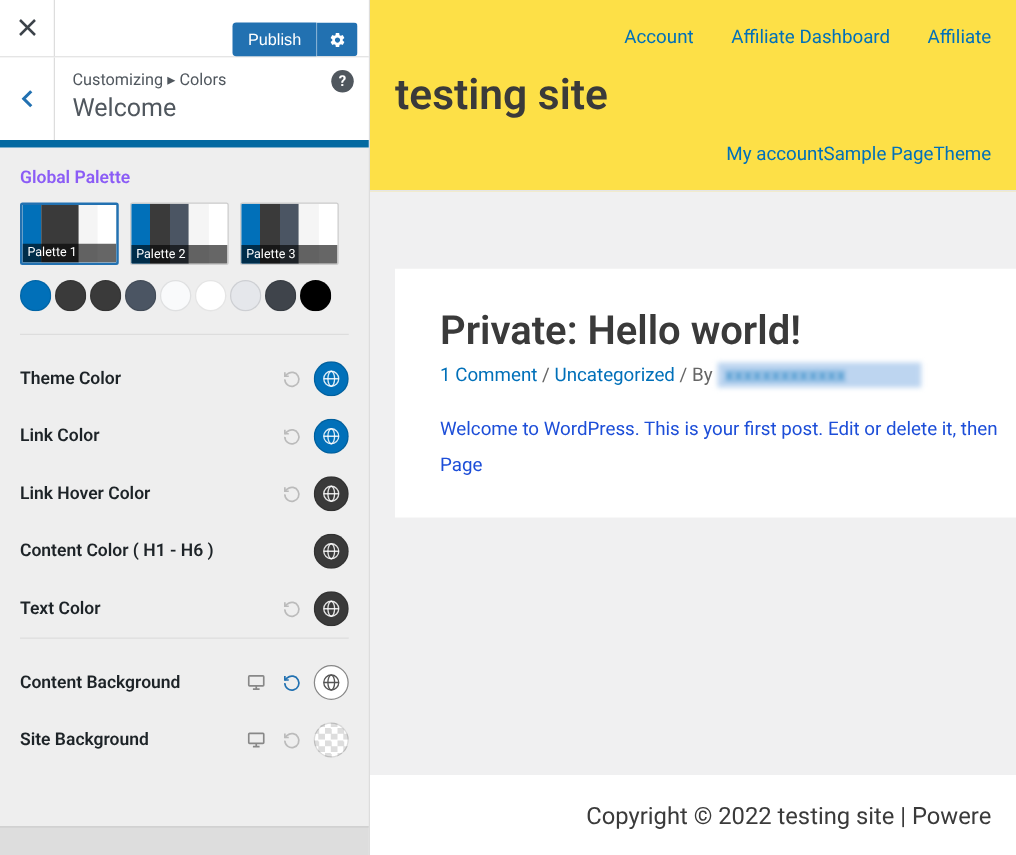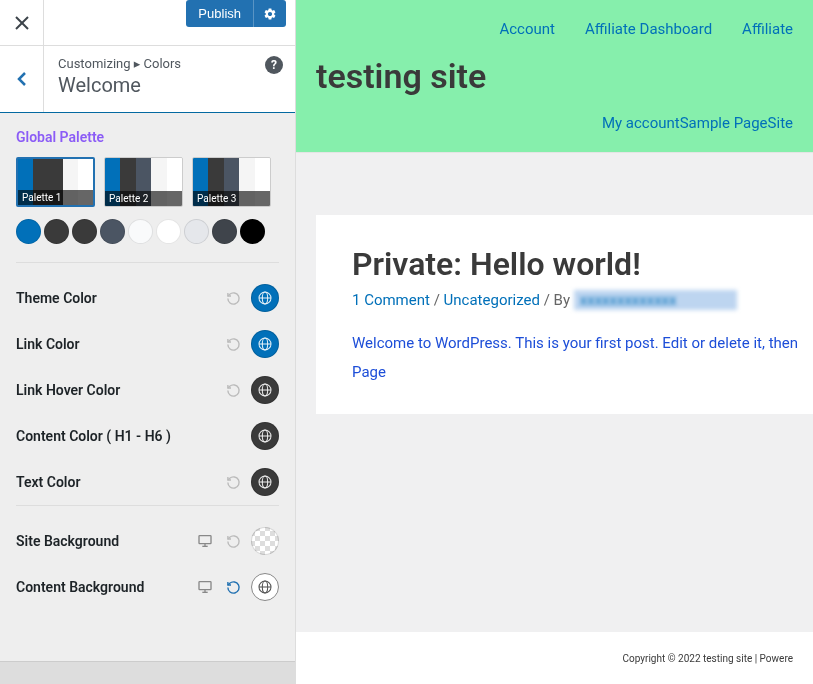--- a/index.html
+++ b/index.html
@@ -3,27 +3,27 @@
   <meta charset="utf-8">
   <style>
     * { margin: 0; padding: 0; box-sizing: border-box; }
     body { font-family: -apple-system, BlinkMacSystemFont, "Segoe UI", Roboto, sans-serif; background: #f0f0f1; overflow: hidden; width: 813px; height: 684px; }
     
     .customizer { display: flex; width: 100%; height: 100%; }
     
     
     .panel { width: 296px; background: #eee; display: flex; flex-direction: column; border-right: 1px solid #ddd; position: relative; }
     
-    .panel-top { height: 46px; background: #fff; border-bottom: 1px solid #ddd; display: flex; align-items: flex-start; justify-content: space-between; }
+    .panel-top { height: 46px; background: #fff; border-bottom: 1px solid #ddd; display: flex; align-items: flex-end; justify-content: space-between; }
     .close-btn { width: 44px; height: 46px; display: flex; align-items: center; justify-content: center; font-size: 18px; color: #3c434a; cursor: pointer; border-right: 1px solid #ddd; }
     .publish-area { display: flex; gap: 0; margin-right: 9px; }
     .publish-btn { background: #2271b1; color: #fff; border: none; padding: 6px 12px; font-size: 13px; font-weight: 500; border-radius: 3px 0 0 3px; cursor: pointer; }
     .publish-settings { background: #2271b1; color: #fff; border: none; padding: 6px 9px; border-radius: 0 3px 3px 0; cursor: pointer; border-left: 1px solid rgba(255,255,255,0.25); display: flex; align-items: center; }
     
-    .panel-header { background: #fff; border-bottom: 1px solid #0369a1; display: flex; align-items: flex-start; }
+    .panel-header { background: #fff; border-bottom: 6px solid #0369a1; display: flex; align-items: flex-start; }
     .back-btn { width: 44px; height: 66px; display: flex; align-items: center; justify-content: center; color: #2271b1; font-size: 18px; cursor: pointer; border-right: 1px solid #ddd; }
     .header-text { padding: 10px 14px; flex: 1; position: relative; }
     .breadcrumb { font-size: 13px; color: #50575e; }
     .header-title { font-size: 20px; color: #50575e; font-weight: 400; margin-top: 2px; }
     .help-btn { position: absolute; right: 12px; top: 10px; width: 18px; height: 18px; border-radius: 50%; background: #50575e; color: #fff; font-size: 12px; display: flex; align-items: center; justify-content: center; cursor: pointer; font-weight: bold; }
     
     .panel-body { flex: 1; overflow-y: auto; padding: 16px; }
     
     .section-label { font-size: 14px; font-weight: 600; color: #8b5cf6; margin-bottom: 12px; }
     
@@ -45,35 +45,35 @@
     .reset-icon.active { color: #2271b1; }
     .device-icon { width: 20px; height: 20px; display: flex; align-items: center; justify-content: center; color: #888; cursor: pointer; }
     .color-circle { width: 28px; height: 28px; border-radius: 50%; border: 1px solid rgba(0,0,0,0.15); cursor: pointer; position: relative; display: flex; align-items: center; justify-content: center; }
     .color-circle.transparent { background: repeating-conic-gradient(#ddd 0% 25%, #fff 0% 50%) 50% / 10px 10px; }
     .color-circle svg { width: 16px; height: 16px; }
     
     .panel-footer { height: 23px; background: #ddd; border-top: 1px solid #ccc; }
     
     
     .preview { flex: 1; background: #f0f0f1; overflow: hidden; display: flex; flex-direction: column; }
-    .prev-header { background: #86efac; border-bottom: 1px solid #e5e5e5; padding: 20px; }
+    .prev-header { background: #fde047; border-bottom: 1px solid #e5e5e5; padding: 20px; }
     .prev-nav-top { display: flex; justify-content: flex-end; gap: 30px; font-size: 15px; margin-bottom: 18px; }
     .prev-nav-top a, .prev-nav-bottom a { color: #0170b9; text-decoration: none; cursor: pointer; white-space: nowrap; }
     .prev-title { font-size: 34px; font-weight: 600; color: #3a3a3a; margin-bottom: 18px; }
     .prev-nav-bottom { display: flex; justify-content: flex-end; font-size: 15px; }
     
     .prev-content { padding: 62px 0 38px 20px; }
     .card { background: #fff; padding: 30px 0 28px 36px; }
     .card h1 { font-size: 32px; font-weight: 600; color: #3a3a3a; margin-bottom: 8px; }
     .card .meta { font-size: 15px; color: #0170b9; margin-bottom: 20px; }
     .card .meta .slash { color: #666; }
     .card .meta .author { background: #bdd5f0; padding: 1px 60px 1px 6px; filter: blur(2px); }
     .card p { font-size: 15px; color: #1d4ed8; line-height: 1.9; }
     
-    .prev-footer { background: #fff; padding: 20px; text-align: right; font-size: 10px; color: #3a3a3a; border-top: 1px solid transparent; margin-top: auto; white-space: nowrap; }
+    .prev-footer { background: #fff; padding: 20px; text-align: right; font-size: 19px; color: #3a3a3a; border-top: 1px solid transparent; margin-top: auto; white-space: nowrap; }
   </style>
 </head>
 <body>
 
 <div class="customizer">
   <div class="panel">
     <div class="panel-top">
       <div class="close-btn">
         <svg width="14" height="14" viewBox="0 0 14 14">
             <line x1="1" y1="1" x2="13" y2="13" stroke="#3c434a" stroke-width="2"></line>
@@ -232,81 +232,81 @@
                 </svg>
               </div>
     </div>
           </div>
         </div>
 
       <hr>
 
       <div id="bg-rows">
           <div class="color-row">
-    <div class="color-row-label">Site Background</div>
+    <div class="color-row-label">Content Background</div>
     <div class="color-row-ctrls">
       <div class="device-icon">
                 <svg width="16" height="16" viewBox="0 0 24 24" fill="none" stroke="currentColor" stroke-width="2">
                   <rect x="3" y="4" width="18" height="12" rx="1"></rect>
                   <line x1="8" y1="20" x2="16" y2="20"></line>
                   <line x1="12" y1="16" x2="12" y2="20"></line>
                 </svg>
               </div>
-      <div class="reset-icon ">
-                <svg width="15" height="15" viewBox="0 0 24 24" fill="none" stroke="currentColor" stroke-width="2.2">
-                  <path d="M3 12a9 9 0 1 0 3-6.7L3 8"></path>
-                  <polyline points="3 3 3 8 8 8"></polyline>
-                </svg>
-              </div>
-      <div class="color-circle transparent"></div>
-    </div>
-          </div>
-          <div class="color-row">
-    <div class="color-row-label">Content Background</div>
+      <div class="reset-icon active">
+                <svg width="15" height="15" viewBox="0 0 24 24" fill="none" stroke="currentColor" stroke-width="2.2">
+                  <path d="M3 12a9 9 0 1 0 3-6.7L3 8"></path>
+                  <polyline points="3 3 3 8 8 8"></polyline>
+                </svg>
+              </div>
+      <div class="color-circle" style="background:#ffffff;border:1px solid #888">
+                <svg viewBox="0 0 24 24" fill="none" stroke="#555" stroke-width="1.6">
+                  <circle cx="12" cy="12" r="9"></circle>
+                  <ellipse cx="12" cy="12" rx="4" ry="9"></ellipse>
+                  <line x1="3" y1="12" x2="21" y2="12"></line>
+                </svg>
+              </div>
+    </div>
+          </div>
+          <div class="color-row">
+    <div class="color-row-label">Site Background</div>
     <div class="color-row-ctrls">
       <div class="device-icon">
                 <svg width="16" height="16" viewBox="0 0 24 24" fill="none" stroke="currentColor" stroke-width="2">
                   <rect x="3" y="4" width="18" height="12" rx="1"></rect>
                   <line x1="8" y1="20" x2="16" y2="20"></line>
                   <line x1="12" y1="16" x2="12" y2="20"></line>
                 </svg>
               </div>
-      <div class="reset-icon active">
-                <svg width="15" height="15" viewBox="0 0 24 24" fill="none" stroke="currentColor" stroke-width="2.2">
-                  <path d="M3 12a9 9 0 1 0 3-6.7L3 8"></path>
-                  <polyline points="3 3 3 8 8 8"></polyline>
-                </svg>
-              </div>
-      <div class="color-circle" style="background:#ffffff;border:1px solid #888">
-                <svg viewBox="0 0 24 24" fill="none" stroke="#555" stroke-width="1.6">
-                  <circle cx="12" cy="12" r="9"></circle>
-                  <ellipse cx="12" cy="12" rx="4" ry="9"></ellipse>
-                  <line x1="3" y1="12" x2="21" y2="12"></line>
-                </svg>
-              </div>
+      <div class="reset-icon ">
+                <svg width="15" height="15" viewBox="0 0 24 24" fill="none" stroke="currentColor" stroke-width="2.2">
+                  <path d="M3 12a9 9 0 1 0 3-6.7L3 8"></path>
+                  <polyline points="3 3 3 8 8 8"></polyline>
+                </svg>
+              </div>
+      <div class="color-circle transparent"></div>
     </div>
           </div>
         </div>
     </div>
 
     <div class="panel-footer"></div>
   </div>
 
   <div class="preview">
     <div class="prev-header">
       <div class="prev-nav-top" id="nav-top">
           <a>Account</a>
           <a>Affiliate Dashboard</a>
           <a>Affiliate</a>
         </div>
       <div class="prev-title">testing site</div>
       <div class="prev-nav-bottom" id="nav-bottom">
           <a>My account</a>
           <a>Sample Page</a>
-          <a>Site</a>
+          <a>Theme</a>
         </div>
     </div>
     <div class="prev-content">
       <div class="card">
         <h1>Private: Hello world!</h1>
         <div class="meta">
           <a>1 Comment</a>
           <span class="slash"> / </span>
           <a>Uncategorized</a>
           <span class="slash"> / <span>By</span> </span>

